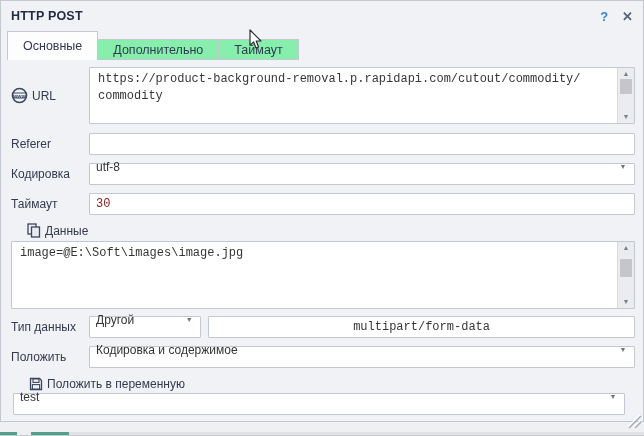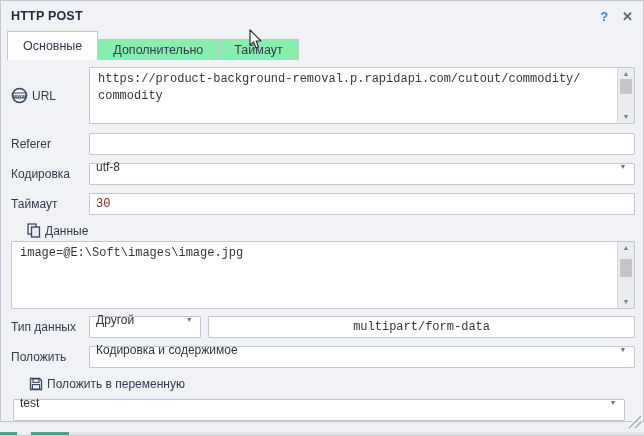--- a/index.html
+++ b/index.html
@@ -174,21 +174,21 @@
     <div class="row">
       <div class="lbl">Положить</div>
       <div class="field">
         <div class="combo">
           <span class="cval">Кодировка и содержимое</span>
           <span class="carr">▼</span>
         </div>
       </div>
     </div>
 
-    <div class="section-lbl" style="margin-top:9px;margin-bottom:8px;margin-left:4px;">
+    <div class="section-lbl" style="margin-top:9px;margin-bottom:2px;margin-left:4px;">
       <span class="ic">
         <svg width="14" height="14" viewBox="0 0 14 14">
           <path d="M1.5 1.5 H10.5 L12.5 3.5 V12.5 H1.5 Z" fill="none" stroke="#3a4660" stroke-width="1.3"></path>
           <rect x="4" y="1.8" width="6" height="3.6" fill="none" stroke="#3a4660" stroke-width="1.1"></rect>
           <rect x="3.4" y="7.6" width="7.2" height="4.6" fill="none" stroke="#3a4660" stroke-width="1.1"></rect>
         </svg>
       </span>
       <span>Положить в переменную</span>
     </div>
     <div class="combo" style="margin:0 10px 0 4px;">

